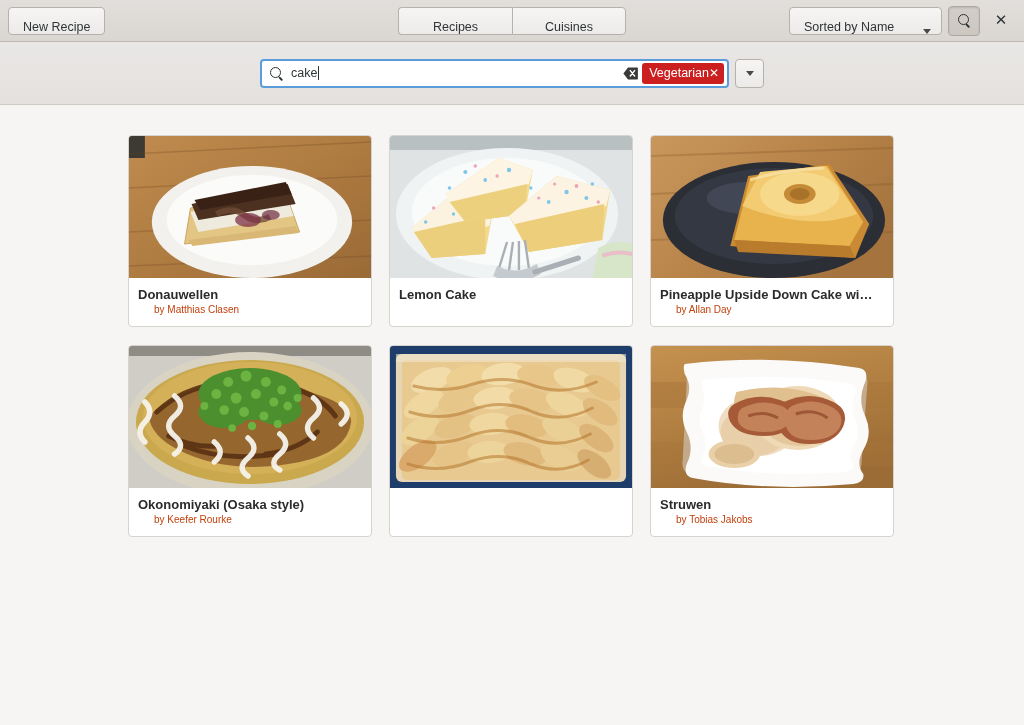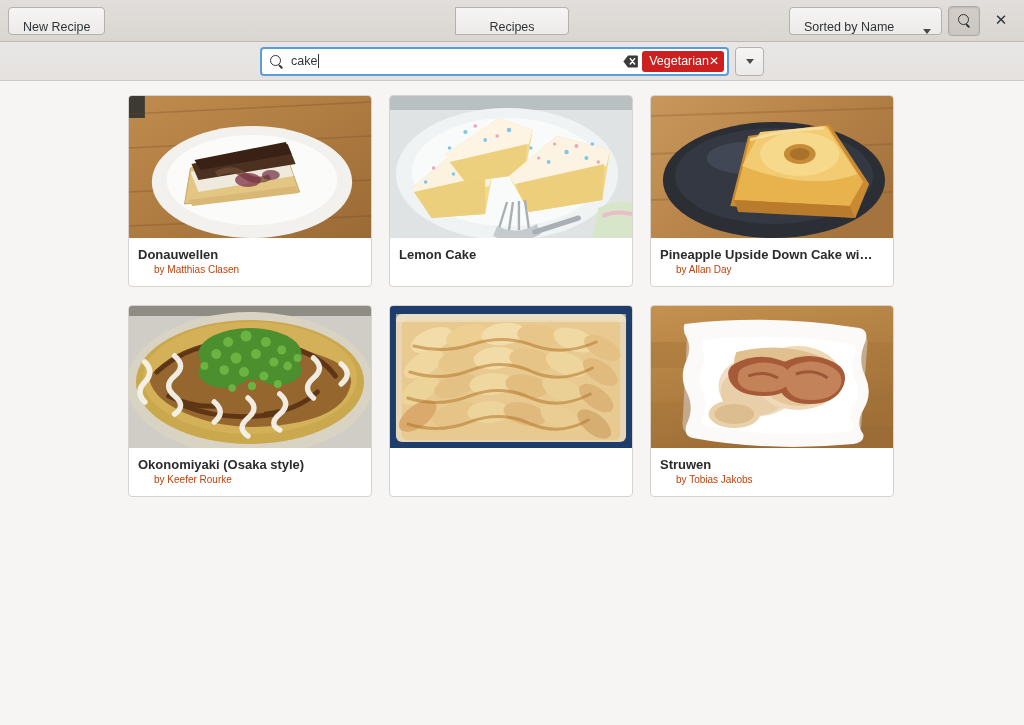--- a/index.html
+++ b/index.html
@@ -103,21 +103,21 @@
   }
   .xglyph {
     font-size: 15px;
     color: #2e3436;
     line-height: 1;
     font-family: "DejaVu Sans", sans-serif;
   }
 
   
   .searchbar {
-    height: 39px;
+    height: 63px;
     background: linear-gradient(to bottom, #e9e7e5 0%, #e4e1df 100%);
     border-bottom: 1px solid #cfc9c4;
     display: flex;
     align-items: center;
     justify-content: center;
   }
   .search-wrap { display: flex; align-items: center; gap: 6px; }
   .search-entry {
     width: 469px;
     height: 29px;
@@ -179,21 +179,21 @@
   }
 
   
   .content {
     padding: 14px 0 0 0;
     background: #f6f5f4;
     height: 636px;
   }
   .grid {
     width: 768px;
-    margin: 0 auto;
+    margin: 16px auto;
     display: grid;
     grid-template-columns: repeat(3, 244px);
     gap: 18px 17px;
   }
   .card {
     background: #ffffff;
     border: 1px solid #d6d2ce;
     border-radius: 4px;
     overflow: hidden;
     cursor: default;
@@ -230,20 +230,23 @@
 
 <div class="headerbar">
 
   <div class="hb-btn new-recipe">
     <span>New Recipe</span>
   </div>
 
   <div class="center-group">
     <div class="hb-btn">
       <span>Recipes</span>
+    </div>
+    <div class="hb-btn">
+      <span>Cuisines</span>
     </div>
   </div>
 
   <div class="right-group">
     <div class="hb-btn sort-btn">
       <span>Sorted by Name</span>
       <span class="caret"></span>
     </div>
     <div class="icon-btn search-toggle">
       <span class="mag"></span>

